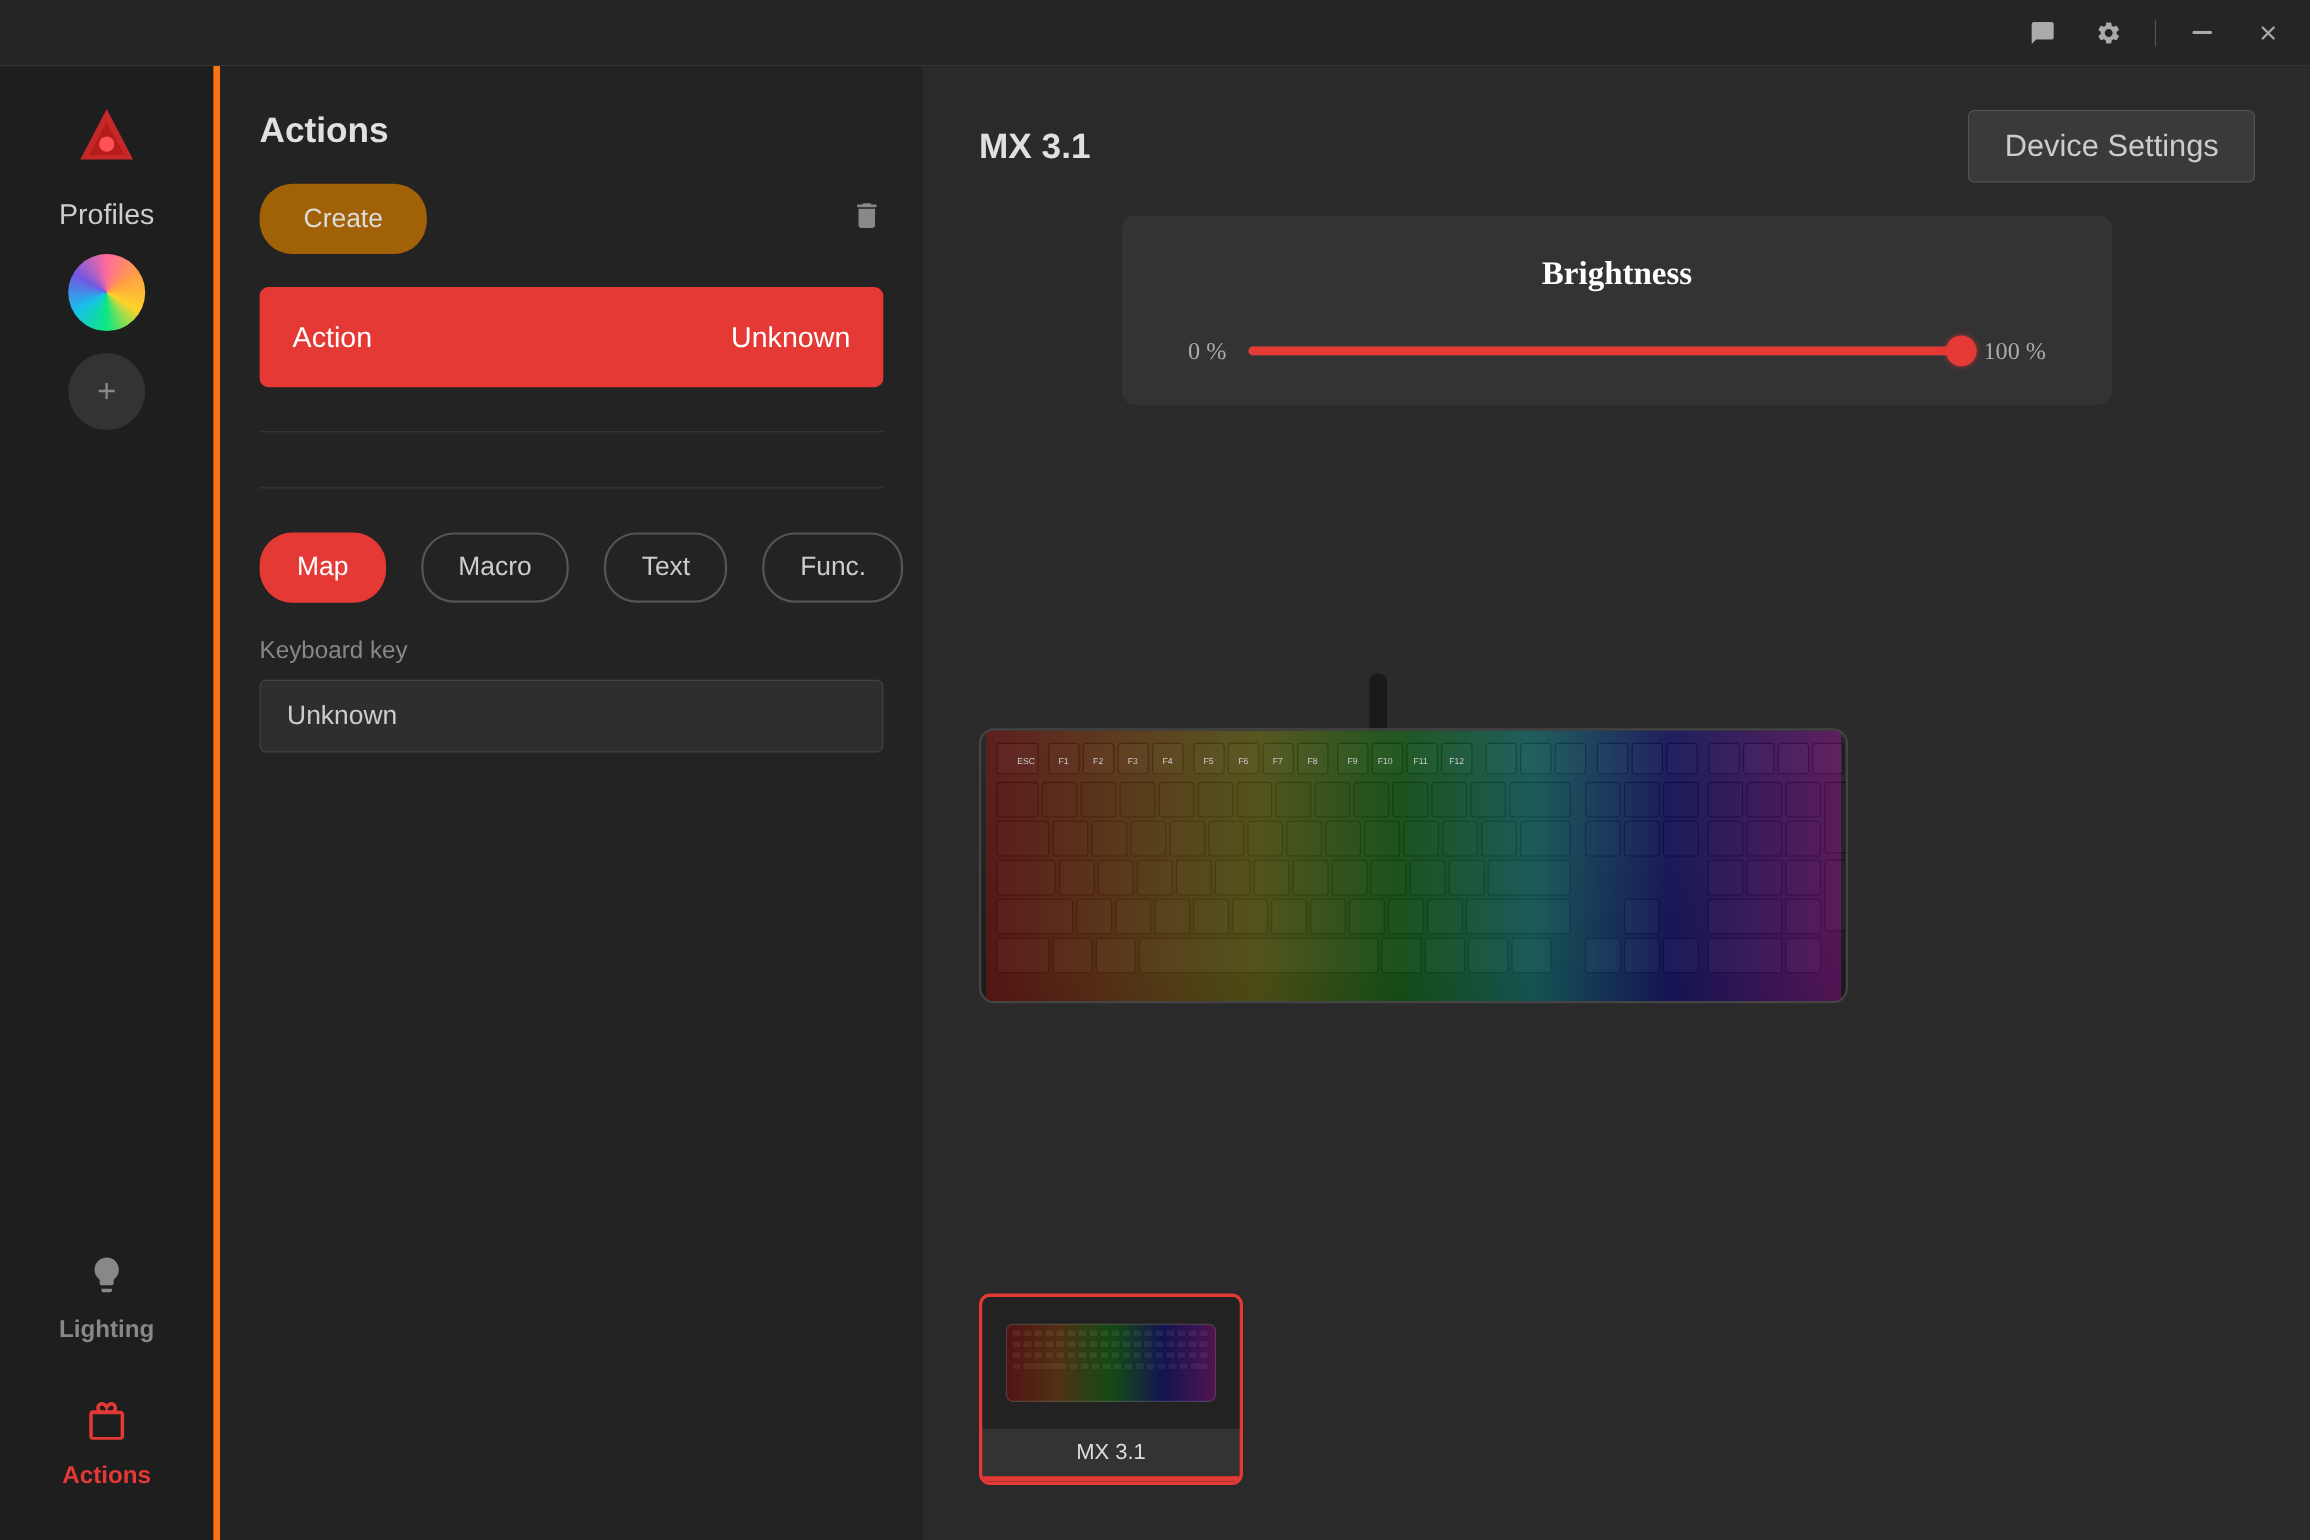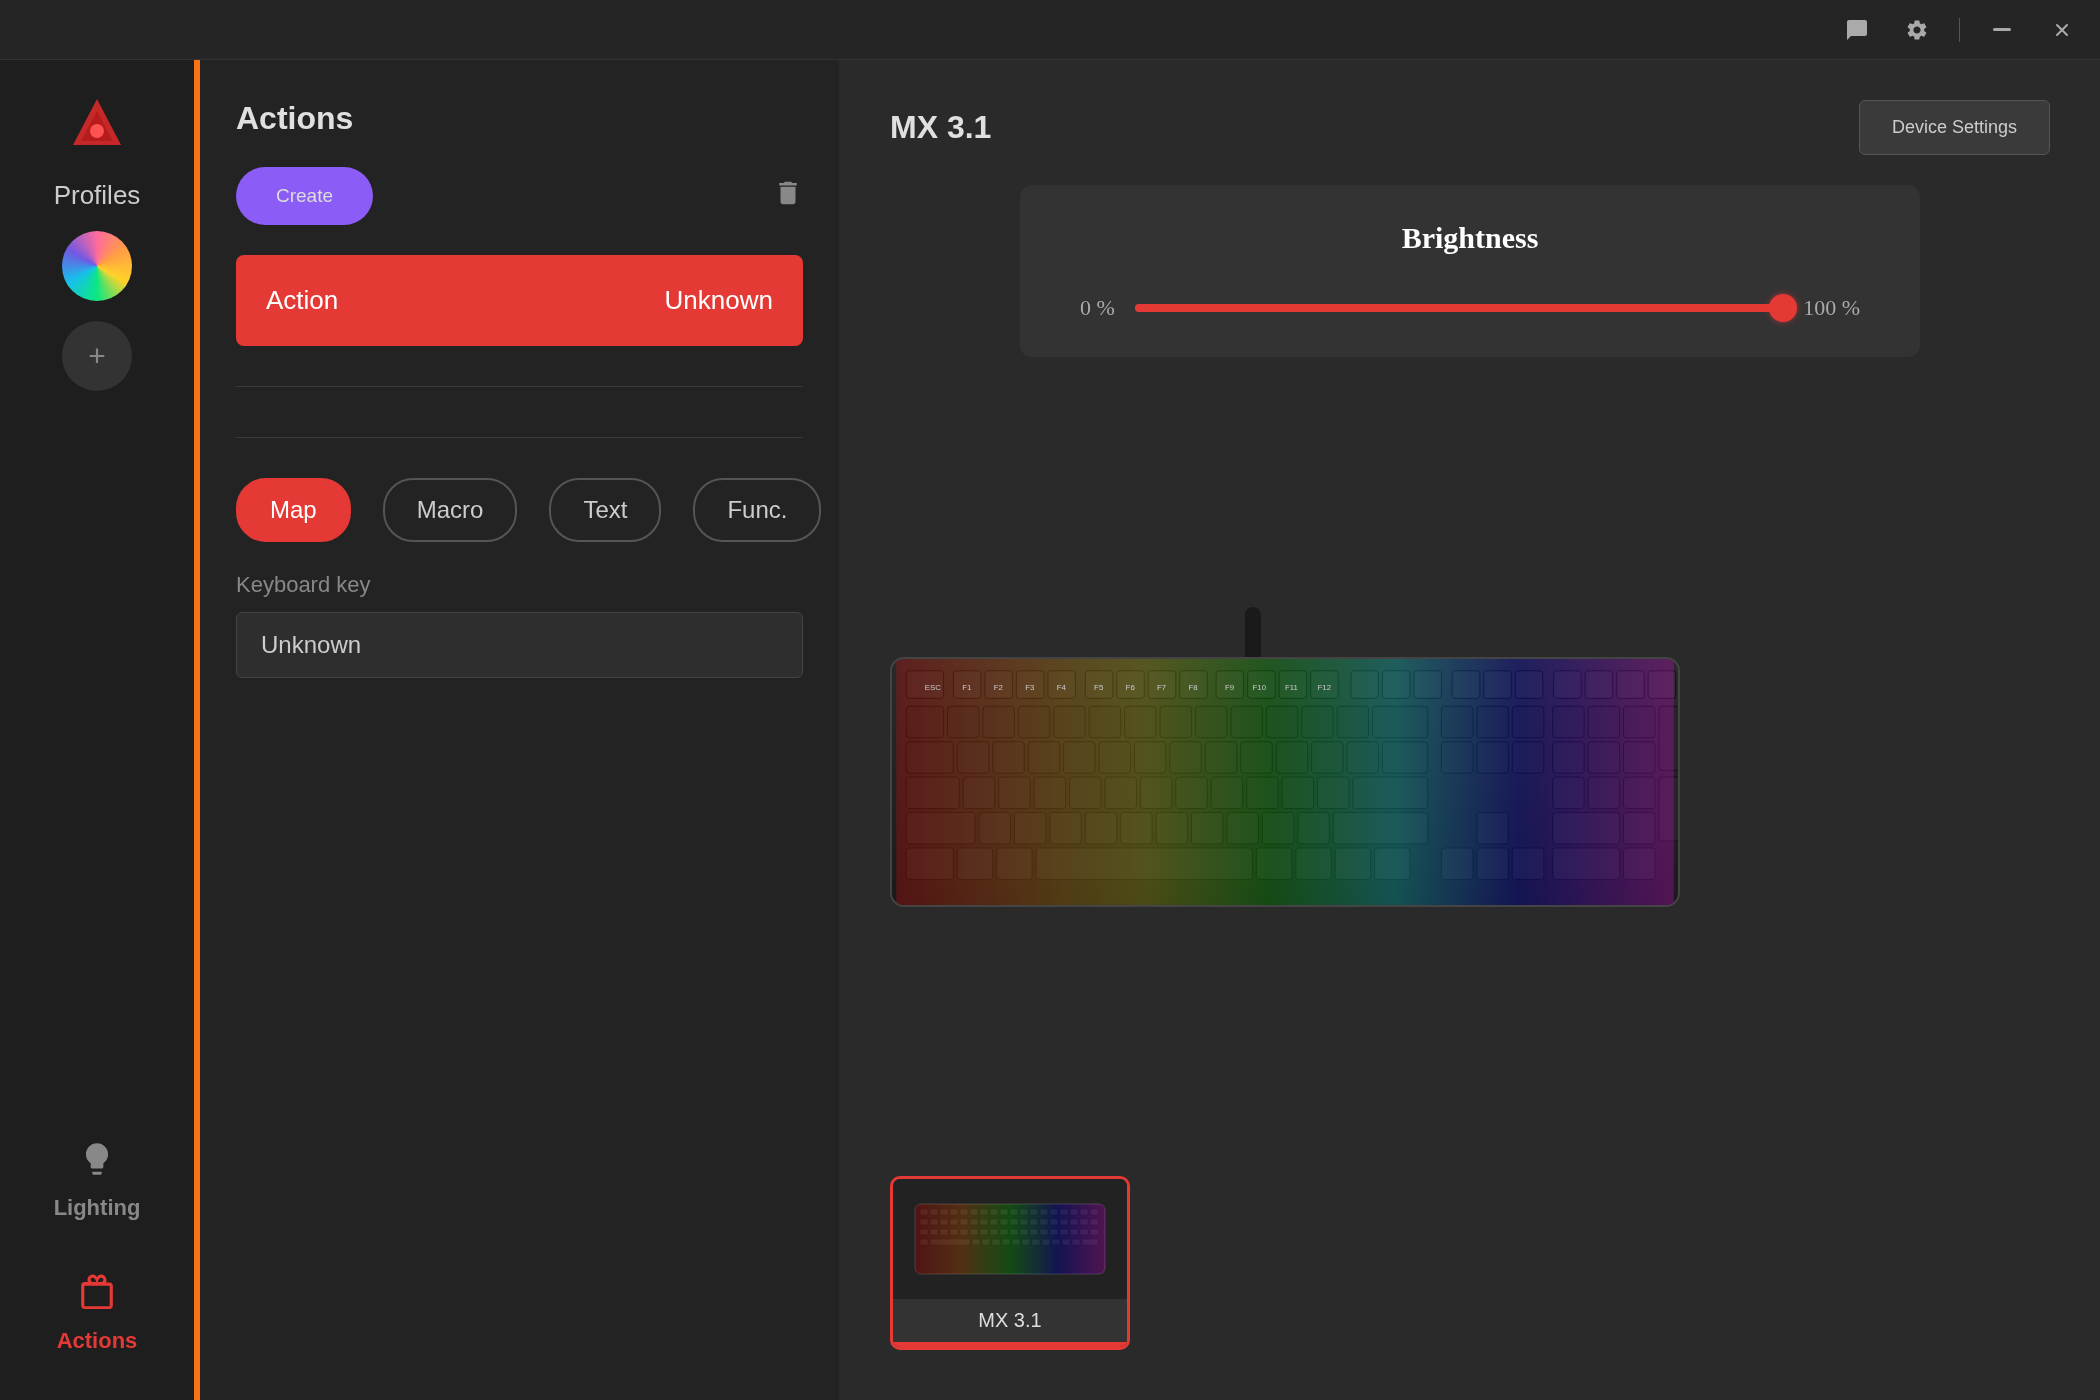--- a/index.html
+++ b/index.html
@@ -144,26 +144,26 @@
       font-size: 32px;
       font-weight: 600;
       color: #e0e0e0;
     }
     .panel-actions-top {
       display: flex;
       align-items: center;
       justify-content: space-between;
     }
     .create-btn {
-      background: #8b5cf6;
+      background: #a16207;
       color: #ddd;
       border: none;
       border-radius: 30px;
       padding: 18px 40px;
-      font-size: 19px;
+      font-size: 24px;
       cursor: pointer;
     }
     .delete-icon {
       font-size: 28px;
       color: #888;
       cursor: pointer;
     }
 
     .action-item {
       background: #e53935;
@@ -258,21 +258,21 @@
       font-size: 32px;
       font-weight: 600;
       color: #e0e0e0;
     }
     .device-settings-btn {
       background: #3a3a3a;
       border: 1px solid #555;
       border-radius: 6px;
       color: #ccc;
       padding: 16px 32px;
-      font-size: 18px;
+      font-size: 28px;
       cursor: pointer;
     }
 
     
     .brightness-card {
       background: #333;
       border-radius: 12px;
       padding: 36px 60px;
       display: flex;
       flex-direction: column;

